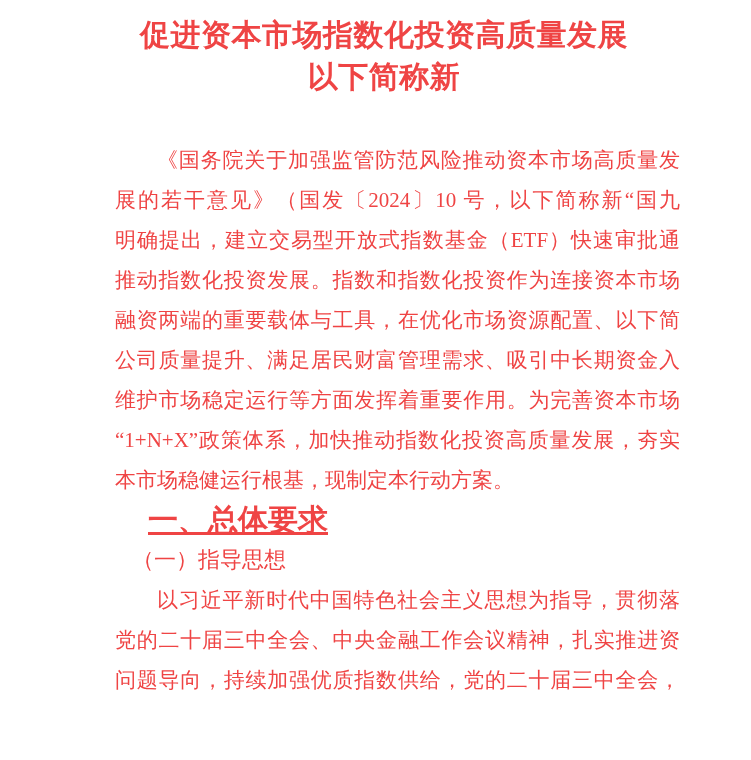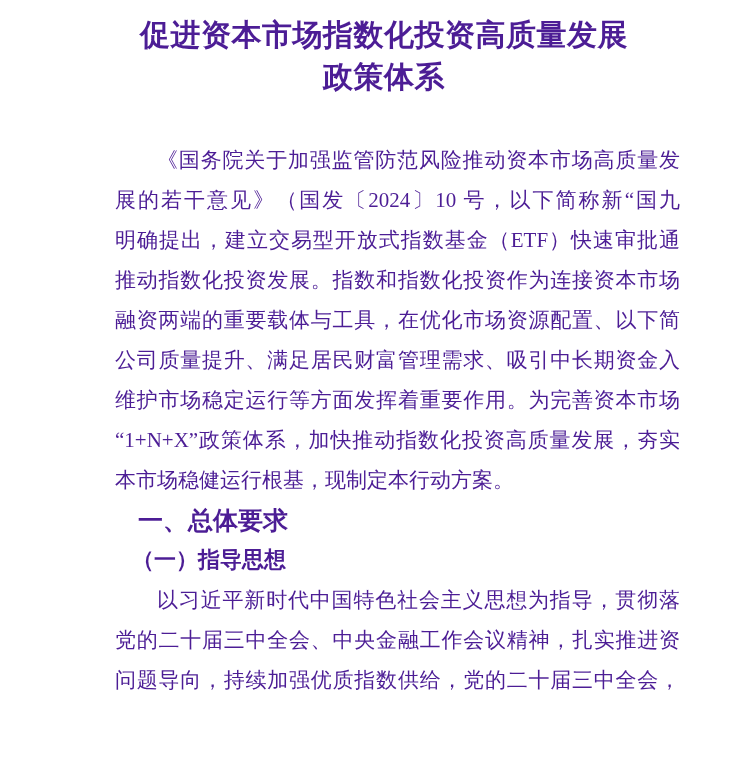--- a/index.html
+++ b/index.html
@@ -6,21 +6,21 @@
     margin: 0;
     padding: 0;
     background: #ffffff;
   }
   .page {
     position: relative;
     width: 751px;
     height: 760px;
     background: #ffffff;
     overflow: hidden;
-    color: #4c1d95;
+    color: #ef4444;
     font-family: "Liberation Serif", "DejaVu Serif", serif;
   }
   .content {
     margin-left: 88px;
     margin-right: 71px;
     width: 592px;
   }
   .doc-title {
     margin-top: 14px;
     text-align: center;
@@ -47,39 +47,40 @@
   }
   .line.indent {
     text-indent: 2em;
   }
   .heading-1 {
     height: 40px;
     line-height: 40px;
     text-indent: 2em;
     font-family: "Liberation Sans", "DejaVu Sans", sans-serif;
     font-weight: bold;
-    font-size: 25px;
+    font-size: 30px;
+    text-decoration: underline;
   }
   .heading-2 {
     height: 40px;
     line-height: 40px;
     text-indent: 2em;
-    font-weight: bold;
+    font-weight: normal;
     font-size: 22px;
   }
 </style>
 </head>
 <body>
 
 <div class="page">
   <div class="content">
 
     <div class="doc-title">
       <div>促进资本市场指数化投资高质量发展</div>
-      <div>政策体系</div>
+      <div>以下简称新</div>
     </div>
 
     <div class="body-text">
 
       <div>
         <div class="line indent">《国务院关于加强监管防范风险推动资本市场高质量发</div>
         <div class="line">展的若干意见》（国发〔2024〕10 号，以下简称新“国九条”）</div>
         <div class="line">明确提出，建立交易型开放式指数基金（ETF）快速审批通道，</div>
         <div class="line">推动指数化投资发展。指数和指数化投资作为连接资本市场投</div>
         <div class="line">融资两端的重要载体与工具，在优化市场资源配置、以下简称新</div>

